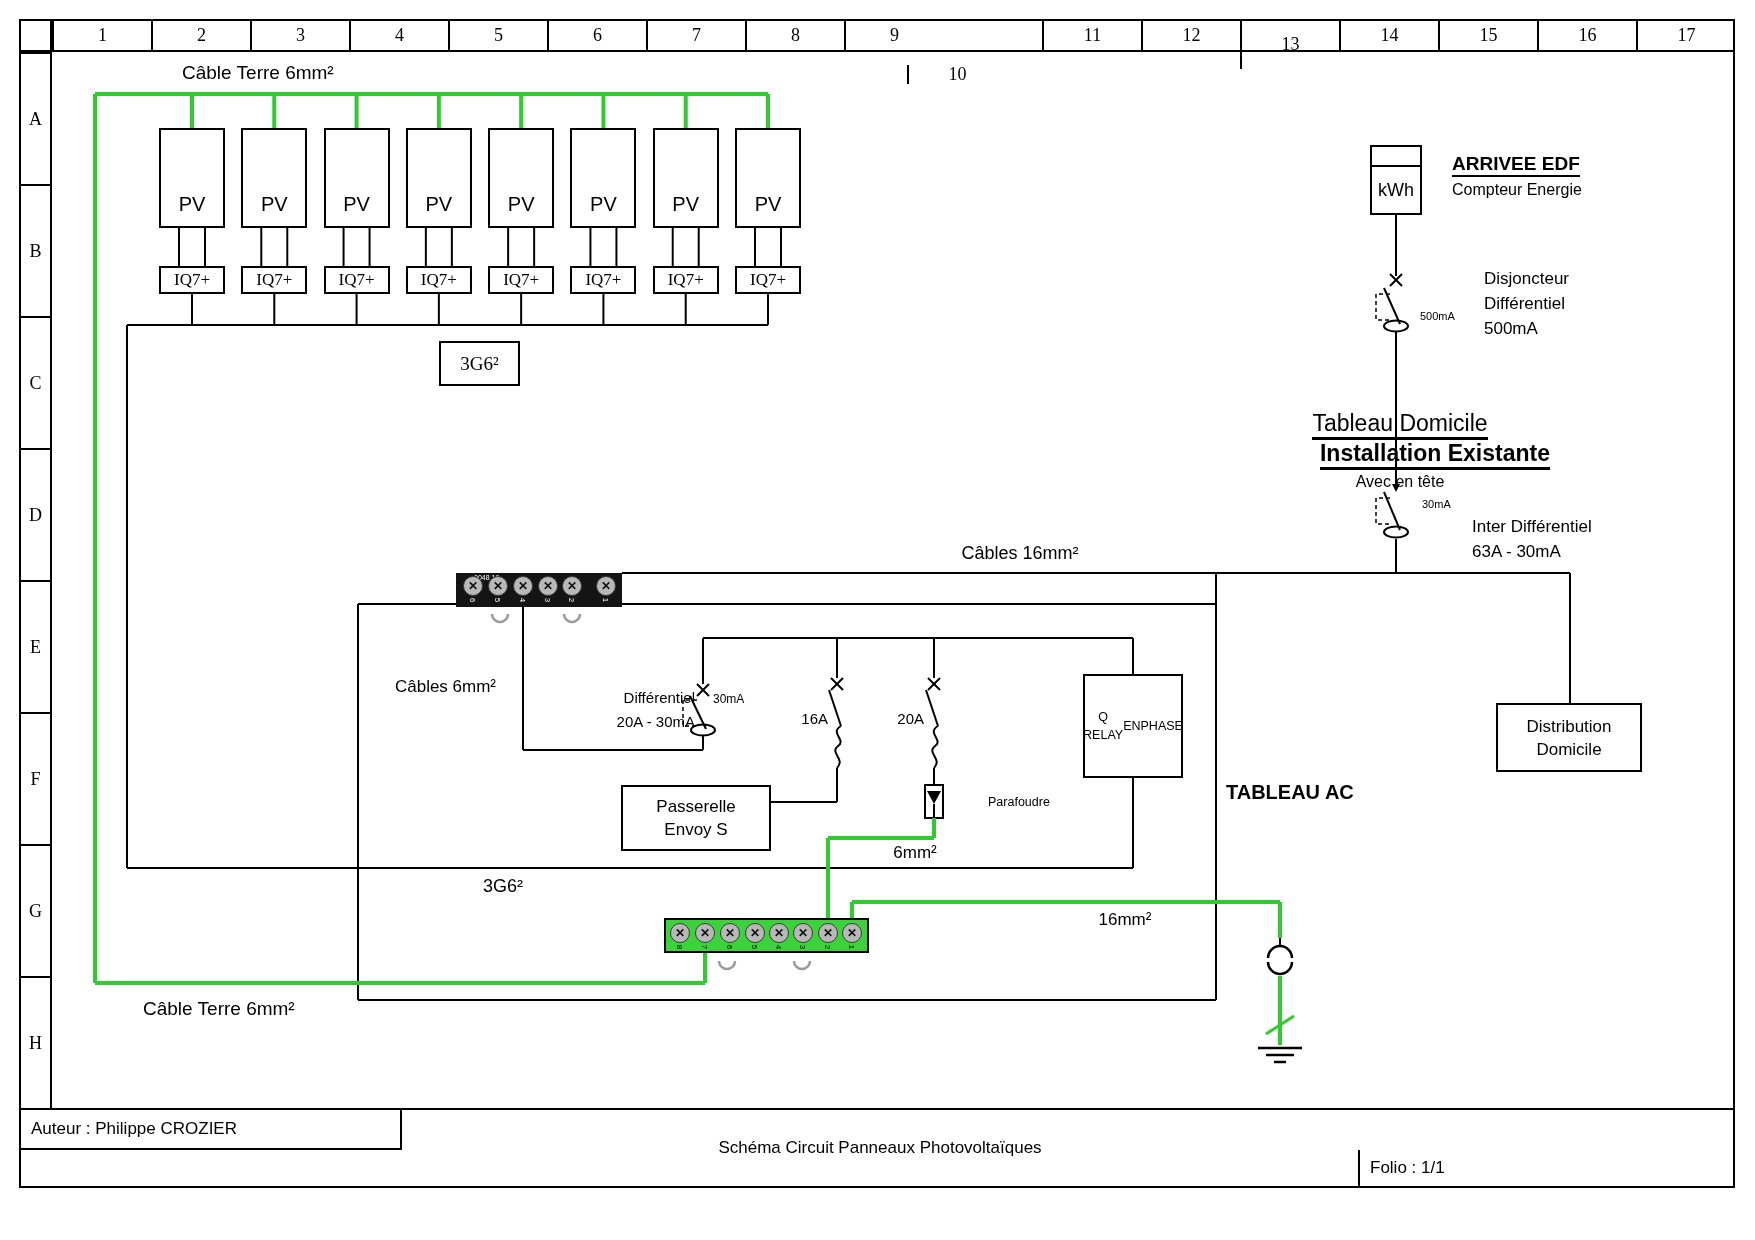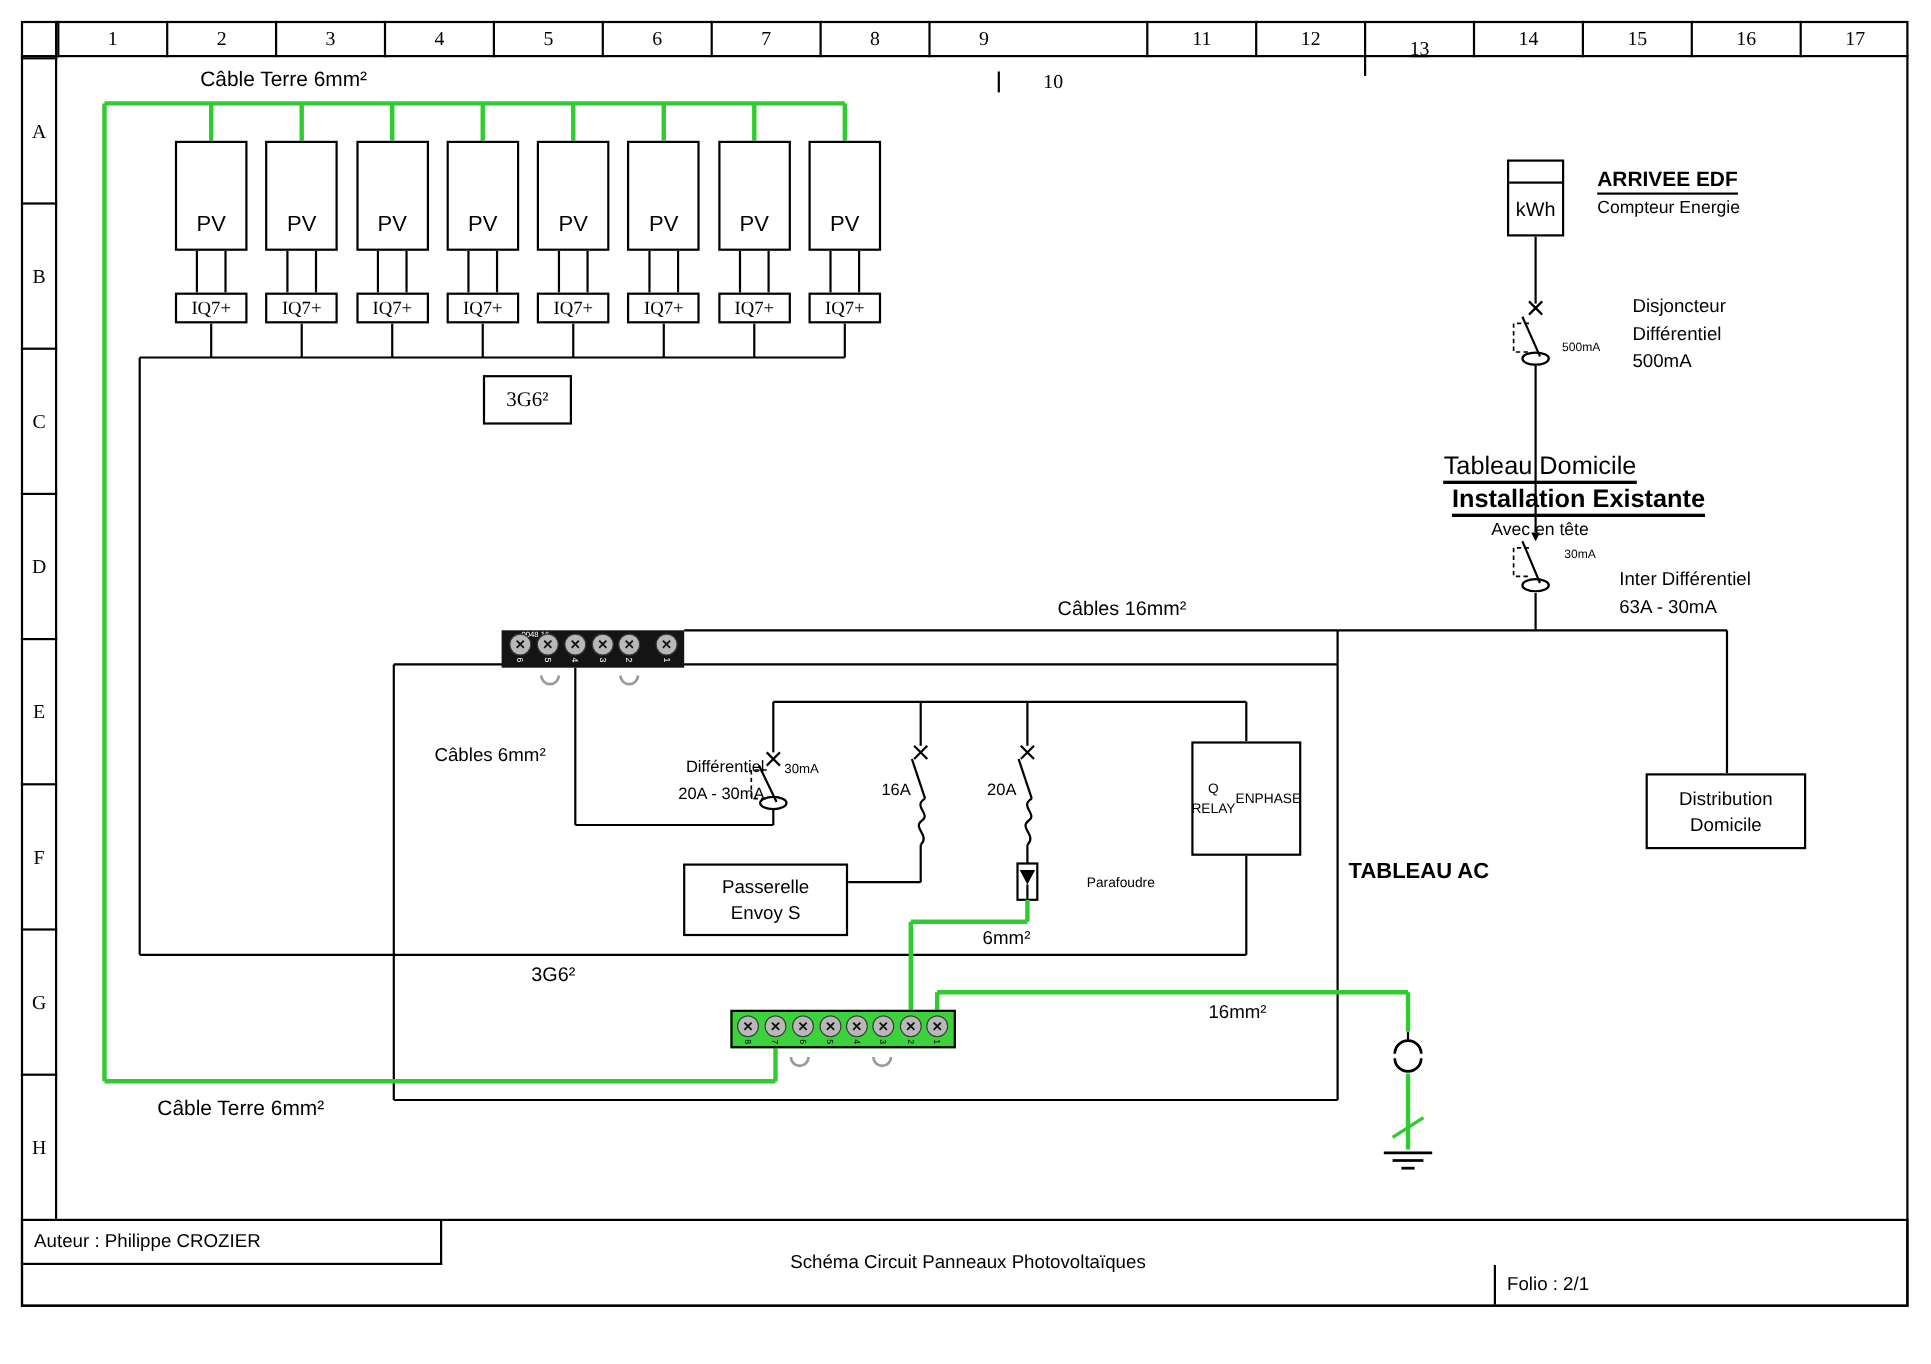--- a/index.html
+++ b/index.html
@@ -394,16 +394,16 @@
     </div>
 
   <div class="abs" style="left:19px;top:1108px;width:1716px;height:80px;border:2.5px solid #000;box-sizing:border-box;font-size:17px;">
     <div class="abs" style="left:0;top:0;width:381px;height:40px;border-right:2.5px solid #000;border-bottom:2px solid #000;box-sizing:border-box;display:flex;align-items:center;padding-left:10px;">
       <span>Auteur : Philippe CROZIER</span>
     </div>
     <div class="abs" style="left:381px;top:0;width:956px;height:76px;display:flex;align-items:center;justify-content:center;">
       <span>Schéma Circuit Panneaux Photovoltaïques</span>
     </div>
     <div class="abs" style="left:1337px;top:40px;width:374px;height:36px;border-left:2.5px solid #000;box-sizing:border-box;display:flex;align-items:center;padding-left:10px;">
-      <span>Folio : 2/1</span>
+      <span>Folio : 1/1</span>
     </div>
   </div>
 </div>
 
 </body></html>

